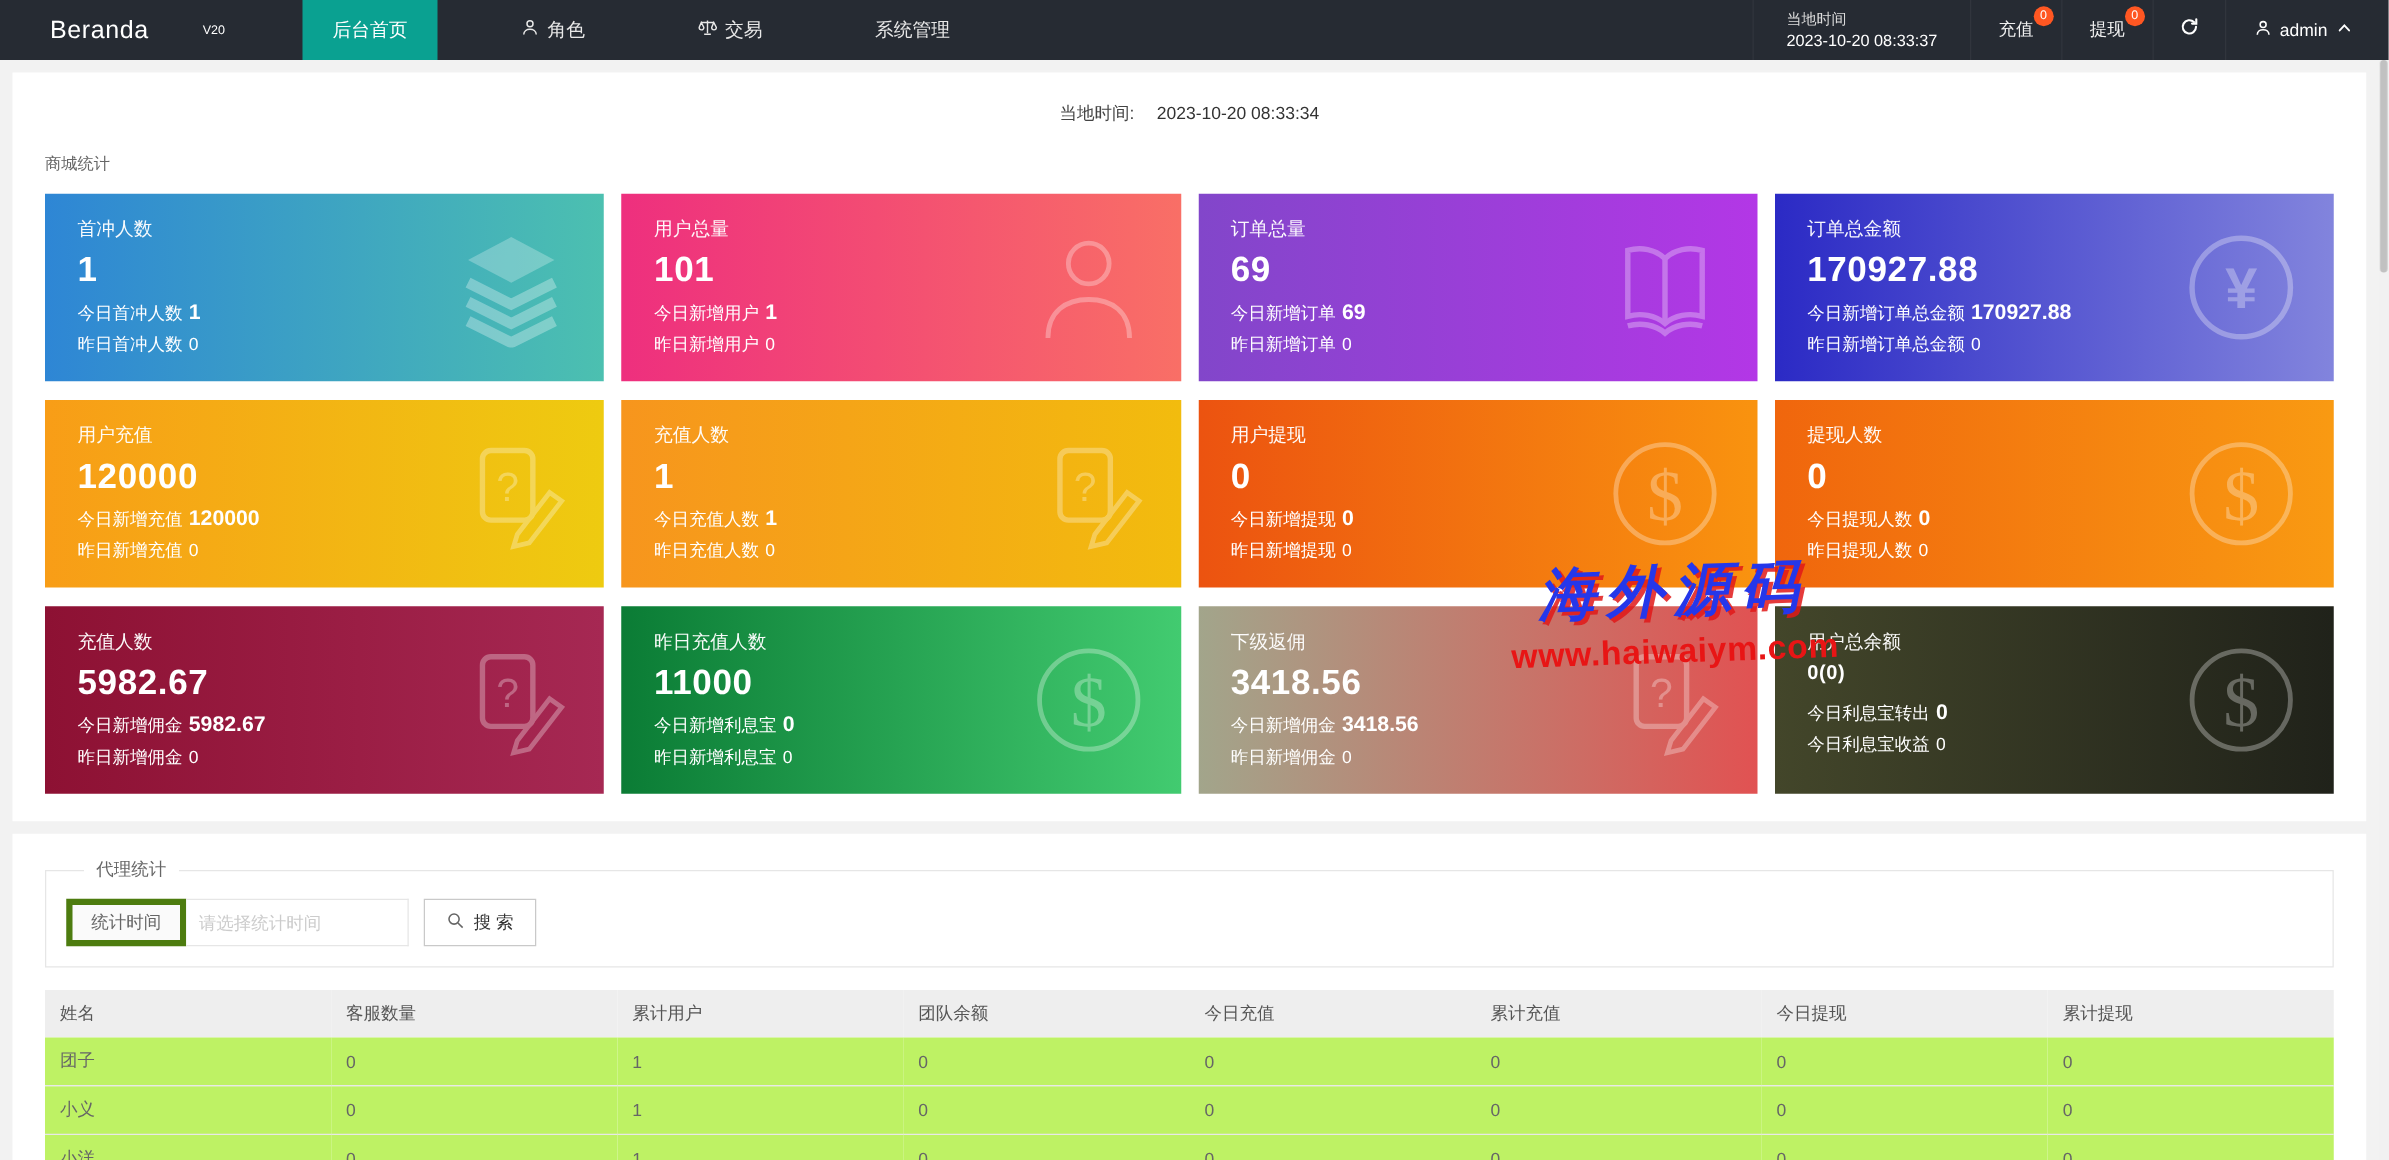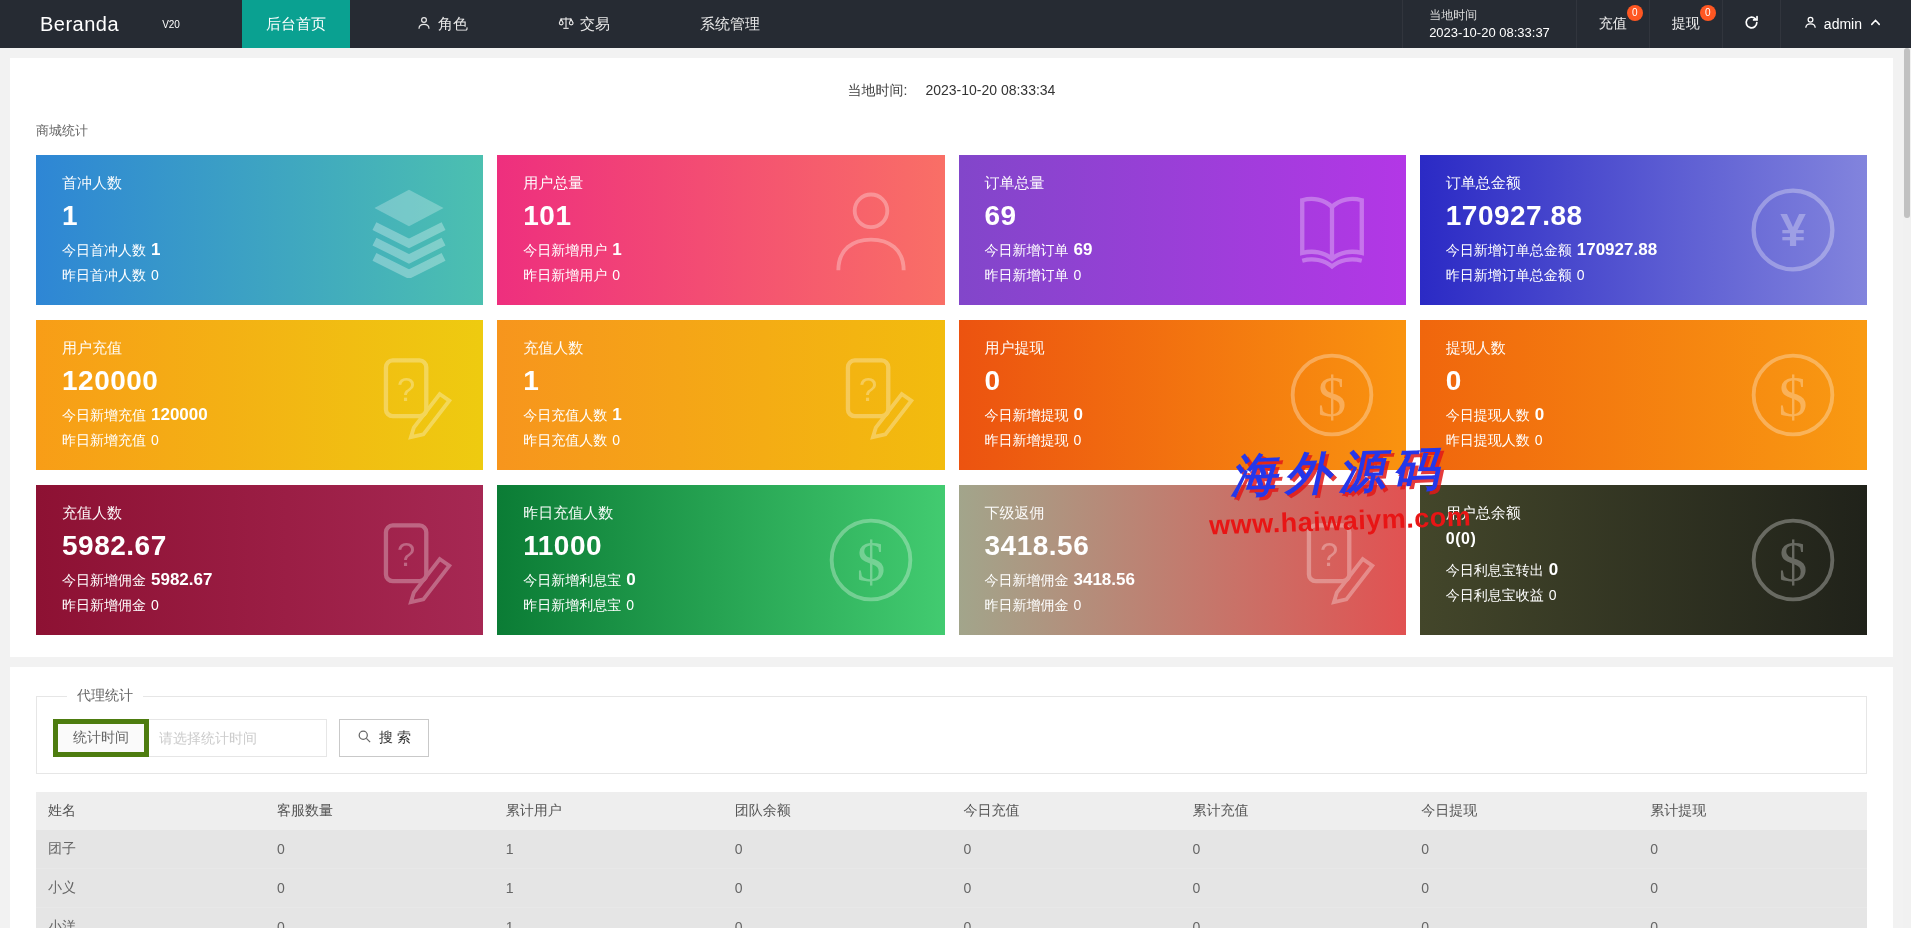--- a/index.html
+++ b/index.html
@@ -57,21 +57,21 @@
   .search-row { display:flex; align-items:center; }
   .input-group { display:flex; align-items:stretch; height:38px; }
   .input-label { background:#fafafa; border:5px solid #4d7c0f; font-size:14px; color:#666; display:flex; align-items:center; padding:0 15px; }
   .date-input { width:178px; border:1px solid #e6e6e6; border-left:none; padding:0 10px; font-size:14px; color:#333; outline:none; }
   .date-input::placeholder { color:#ccc; }
   .search-btn { margin-left:12px; height:38px; background:#fff; border:1px solid #c9c9c9; display:flex; align-items:center; gap:7px; padding:0 17px; font-size:14px; color:#333; cursor:pointer; }
   .search-btn svg { width:15px; height:15px; }
 
   table.agent-table { width:100%; border-collapse:collapse; margin-top:18px; font-size:14px; table-layout:fixed; }
   .agent-table th { background:#eee; color:#555; font-weight:normal; text-align:left; padding:10px 12px; height:37px; }
-  .agent-table td { color:#666; text-align:left; padding:10px 12px; height:37px; border-bottom:1px solid #e8e8e8; background:#e5e5e5; }
+  .agent-table td { color:#666; text-align:left; padding:10px 12px; height:37px; border-bottom:1px solid #e8e8e8; background:#bef264; }
 
   
   .scrollbar { position:fixed; right:0; top:48px; bottom:0; width:8px; background:#f1f1f1; z-index:20; }
   .scroll-thumb { position:absolute; top:0; left:1px; width:6px; height:170px; border-radius:3px; background:#c1c1c1; }
 </style>
 </head>
 <body>
 
 <div class="navbar">
   <div class="logo">

